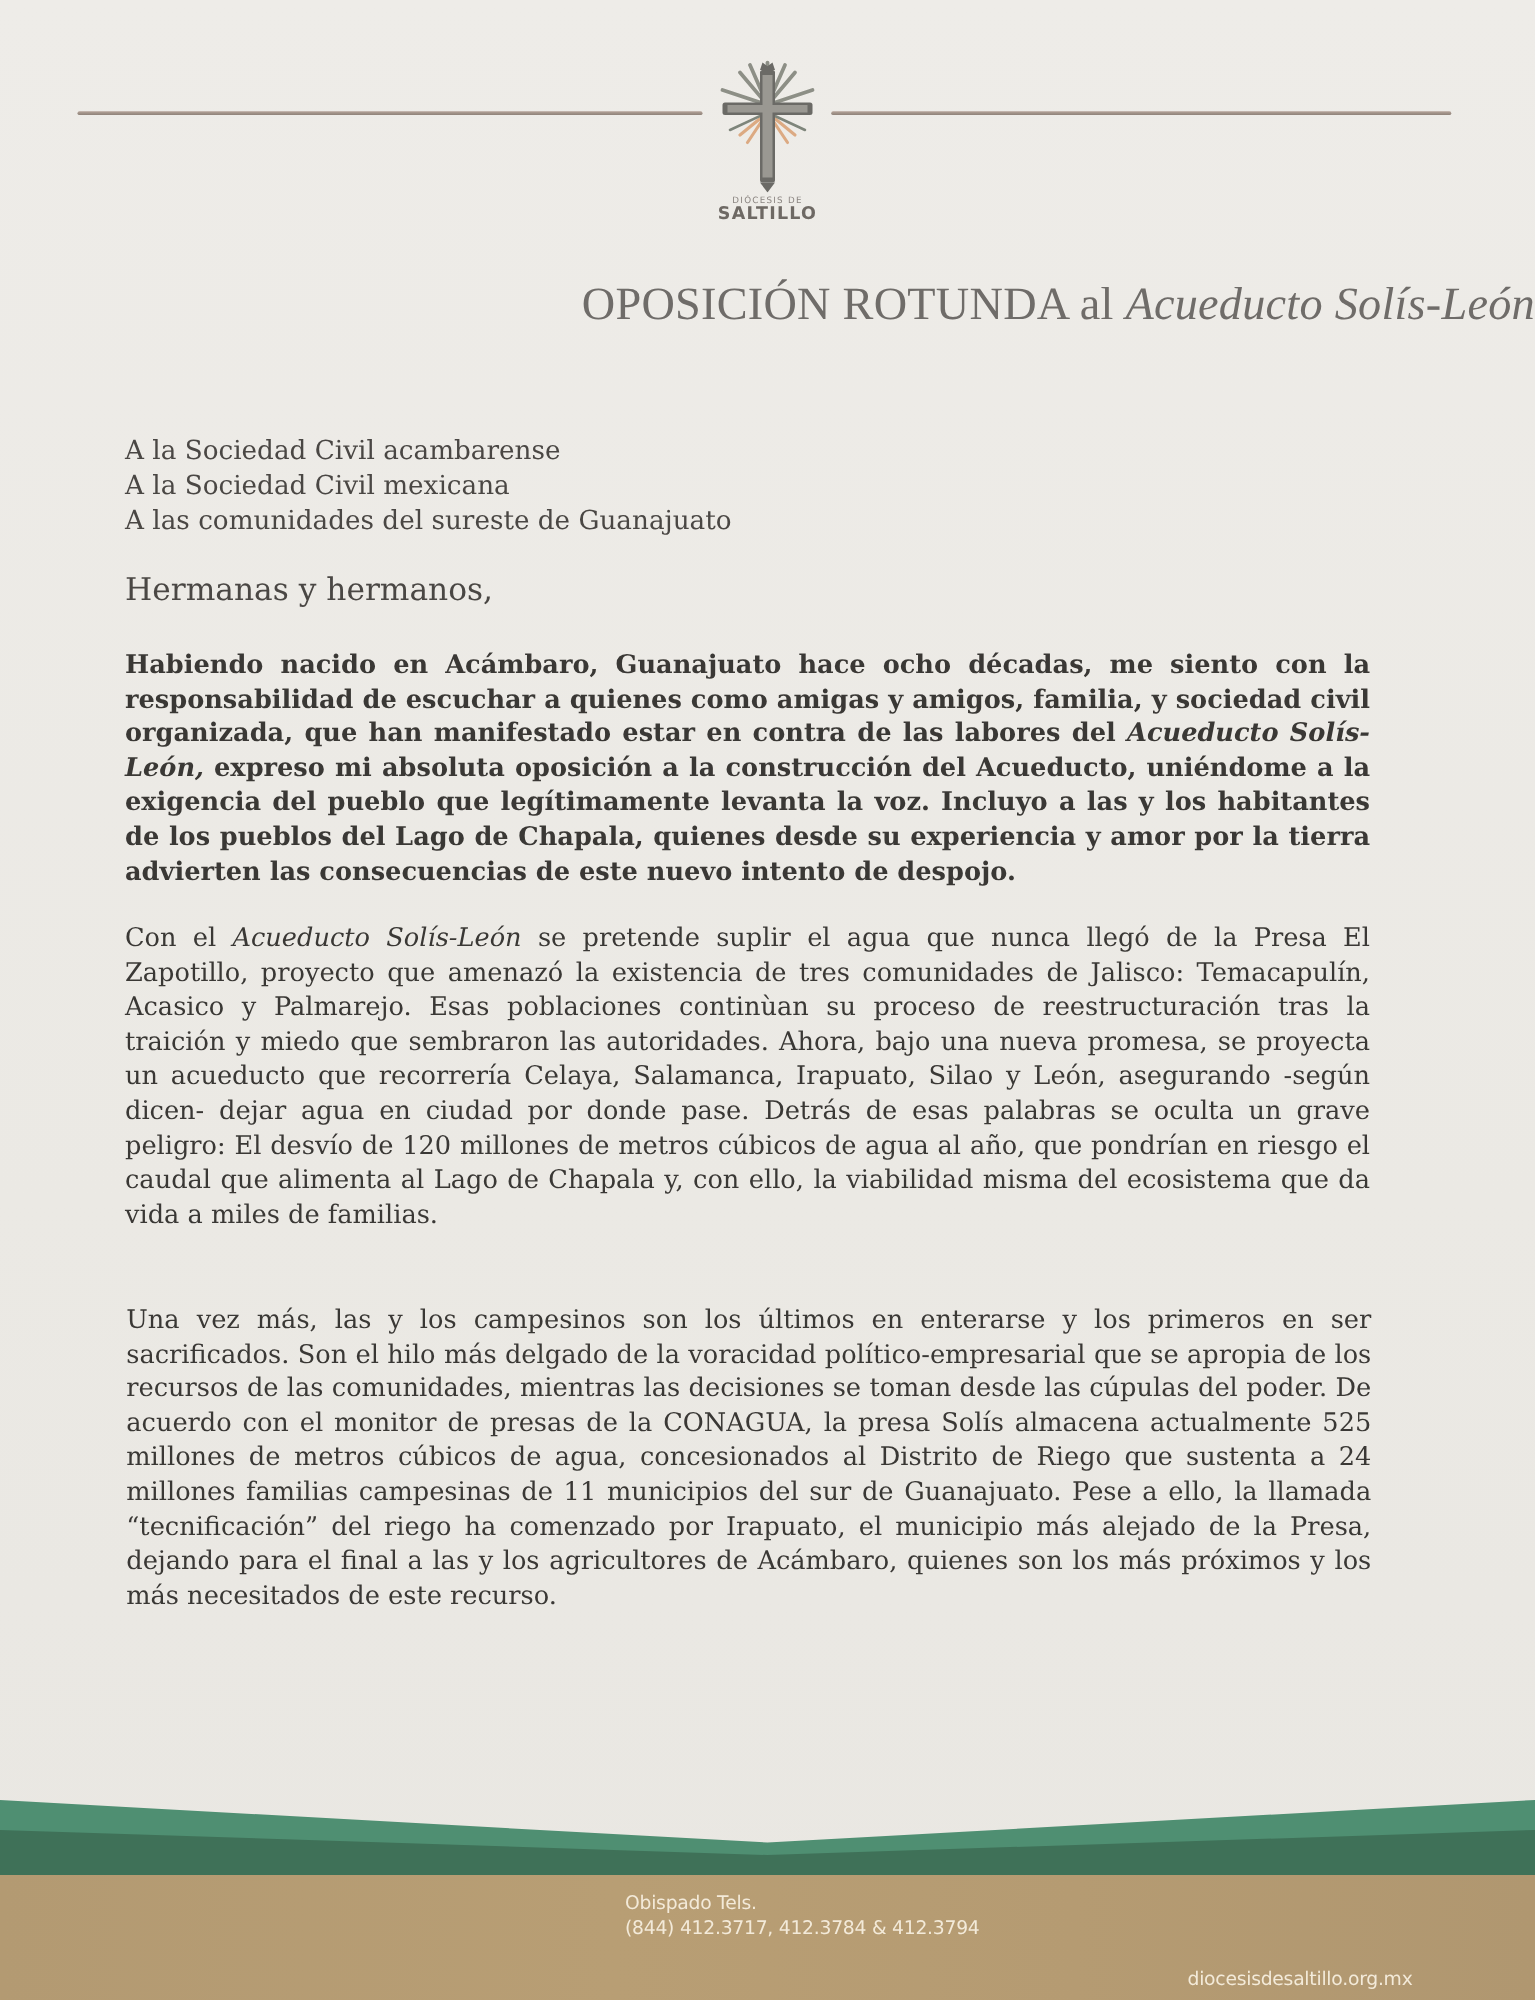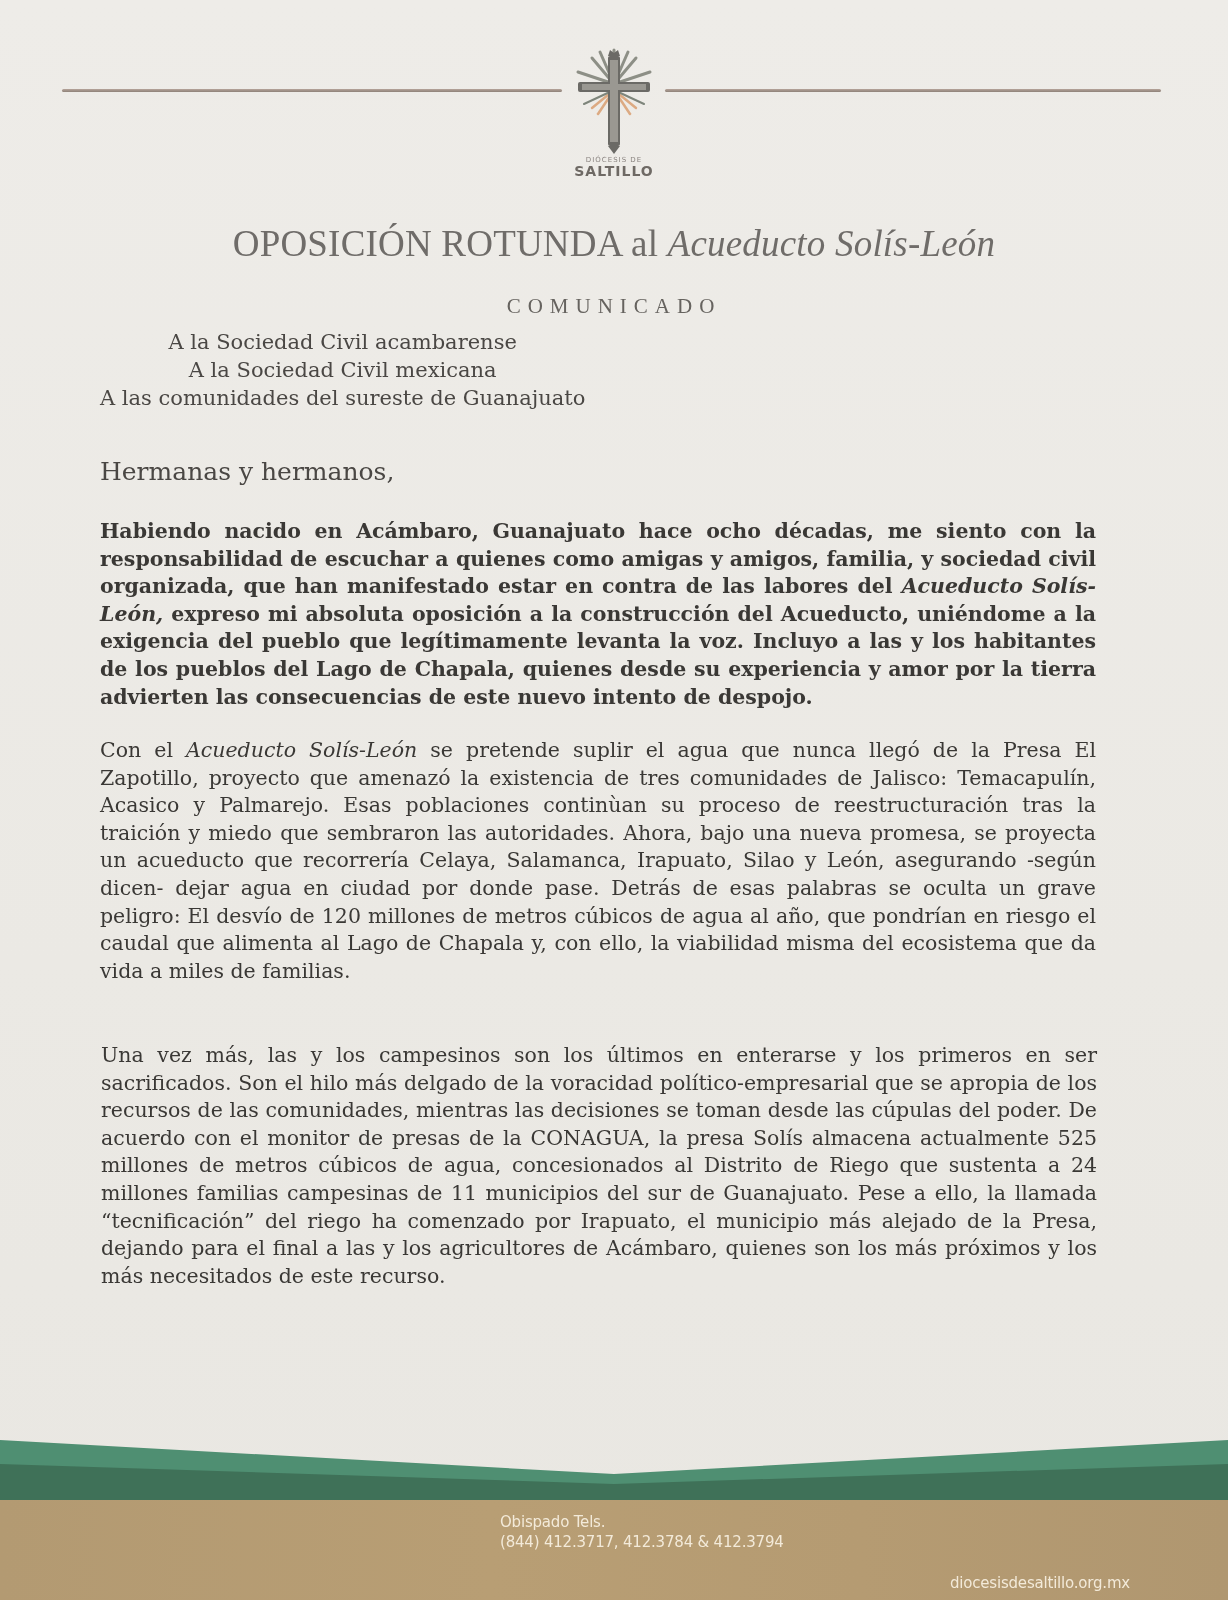--- a/index.html
+++ b/index.html
@@ -28,33 +28,33 @@
   .logo svg { display: block; margin: 0 auto; }
   .logo .dioc {
     font-family: "DejaVu Sans", sans-serif; font-size: 7px; letter-spacing: 1px;
     color: #8a8480; margin-top: 2px;
   }
   .logo .salt {
     font-family: "DejaVu Sans", sans-serif; font-weight: bold; font-size: 14px;
     letter-spacing: 1px; color: #6e6964; margin-top: -1px;
   }
   .title {
-    position: absolute; top: 222px; left: 0; width: 1228px; text-align: center;
+    position: absolute; top: 222px; left: 0; width: 1228px; text-align: right;
     font-family: "Liberation Serif", serif; font-size: 37px; color: #6f6c69;
     letter-spacing: 0.2px;
   }
   .title i { font-style: italic; }
   .subtitle {
     position: absolute; top: 294px; left: 0; width: 1228px; text-align: center;
     font-family: "Liberation Serif", serif; font-size: 21px; letter-spacing: 7px;
     color: #66635f;
   }
   .addressees {
-    position: absolute; left: 100px; top: 328px;
-    font-size: 21px; line-height: 28px; color: #4a4744; text-align: center;
+    position: absolute; left: 100px; top: 346px;
+    font-size: 21px; line-height: 28px; color: #4a4744;
   }
   .greeting {
     position: absolute; left: 100px; top: 458px;
     font-size: 25px; line-height: 28px; color: #4a4744;
   }
   .body {
     position: absolute; left: 100px; width: 996px;
     font-size: 20.5px; line-height: 27.6px; text-align: justify;
     color: #3a3835;
   }
@@ -115,21 +115,20 @@
       <path d="M36 10 L38 4 L42 7 L46 4 L48 10 Z" fill="#6b6a66"></path>
     </svg>
     <div class="dioc">DIÓCESIS DE</div>
     <div class="salt">SALTILLO</div>
   </div>
 
   <div class="title">
     <span>OPOSICIÓN ROTUNDA al </span><i>Acueducto Solís-León</i>
   </div>
 
-  <div class="subtitle">COMUNICADO</div>
 
   <div class="addressees">
     <div>A la Sociedad Civil acambarense</div>
     <div>A la Sociedad Civil mexicana</div>
     <div>A las comunidades del sureste de Guanajuato</div>
   </div>
 
   <div class="greeting">Hermanas y hermanos,</div>
 
   <p class="body p1" style="margin:0">

